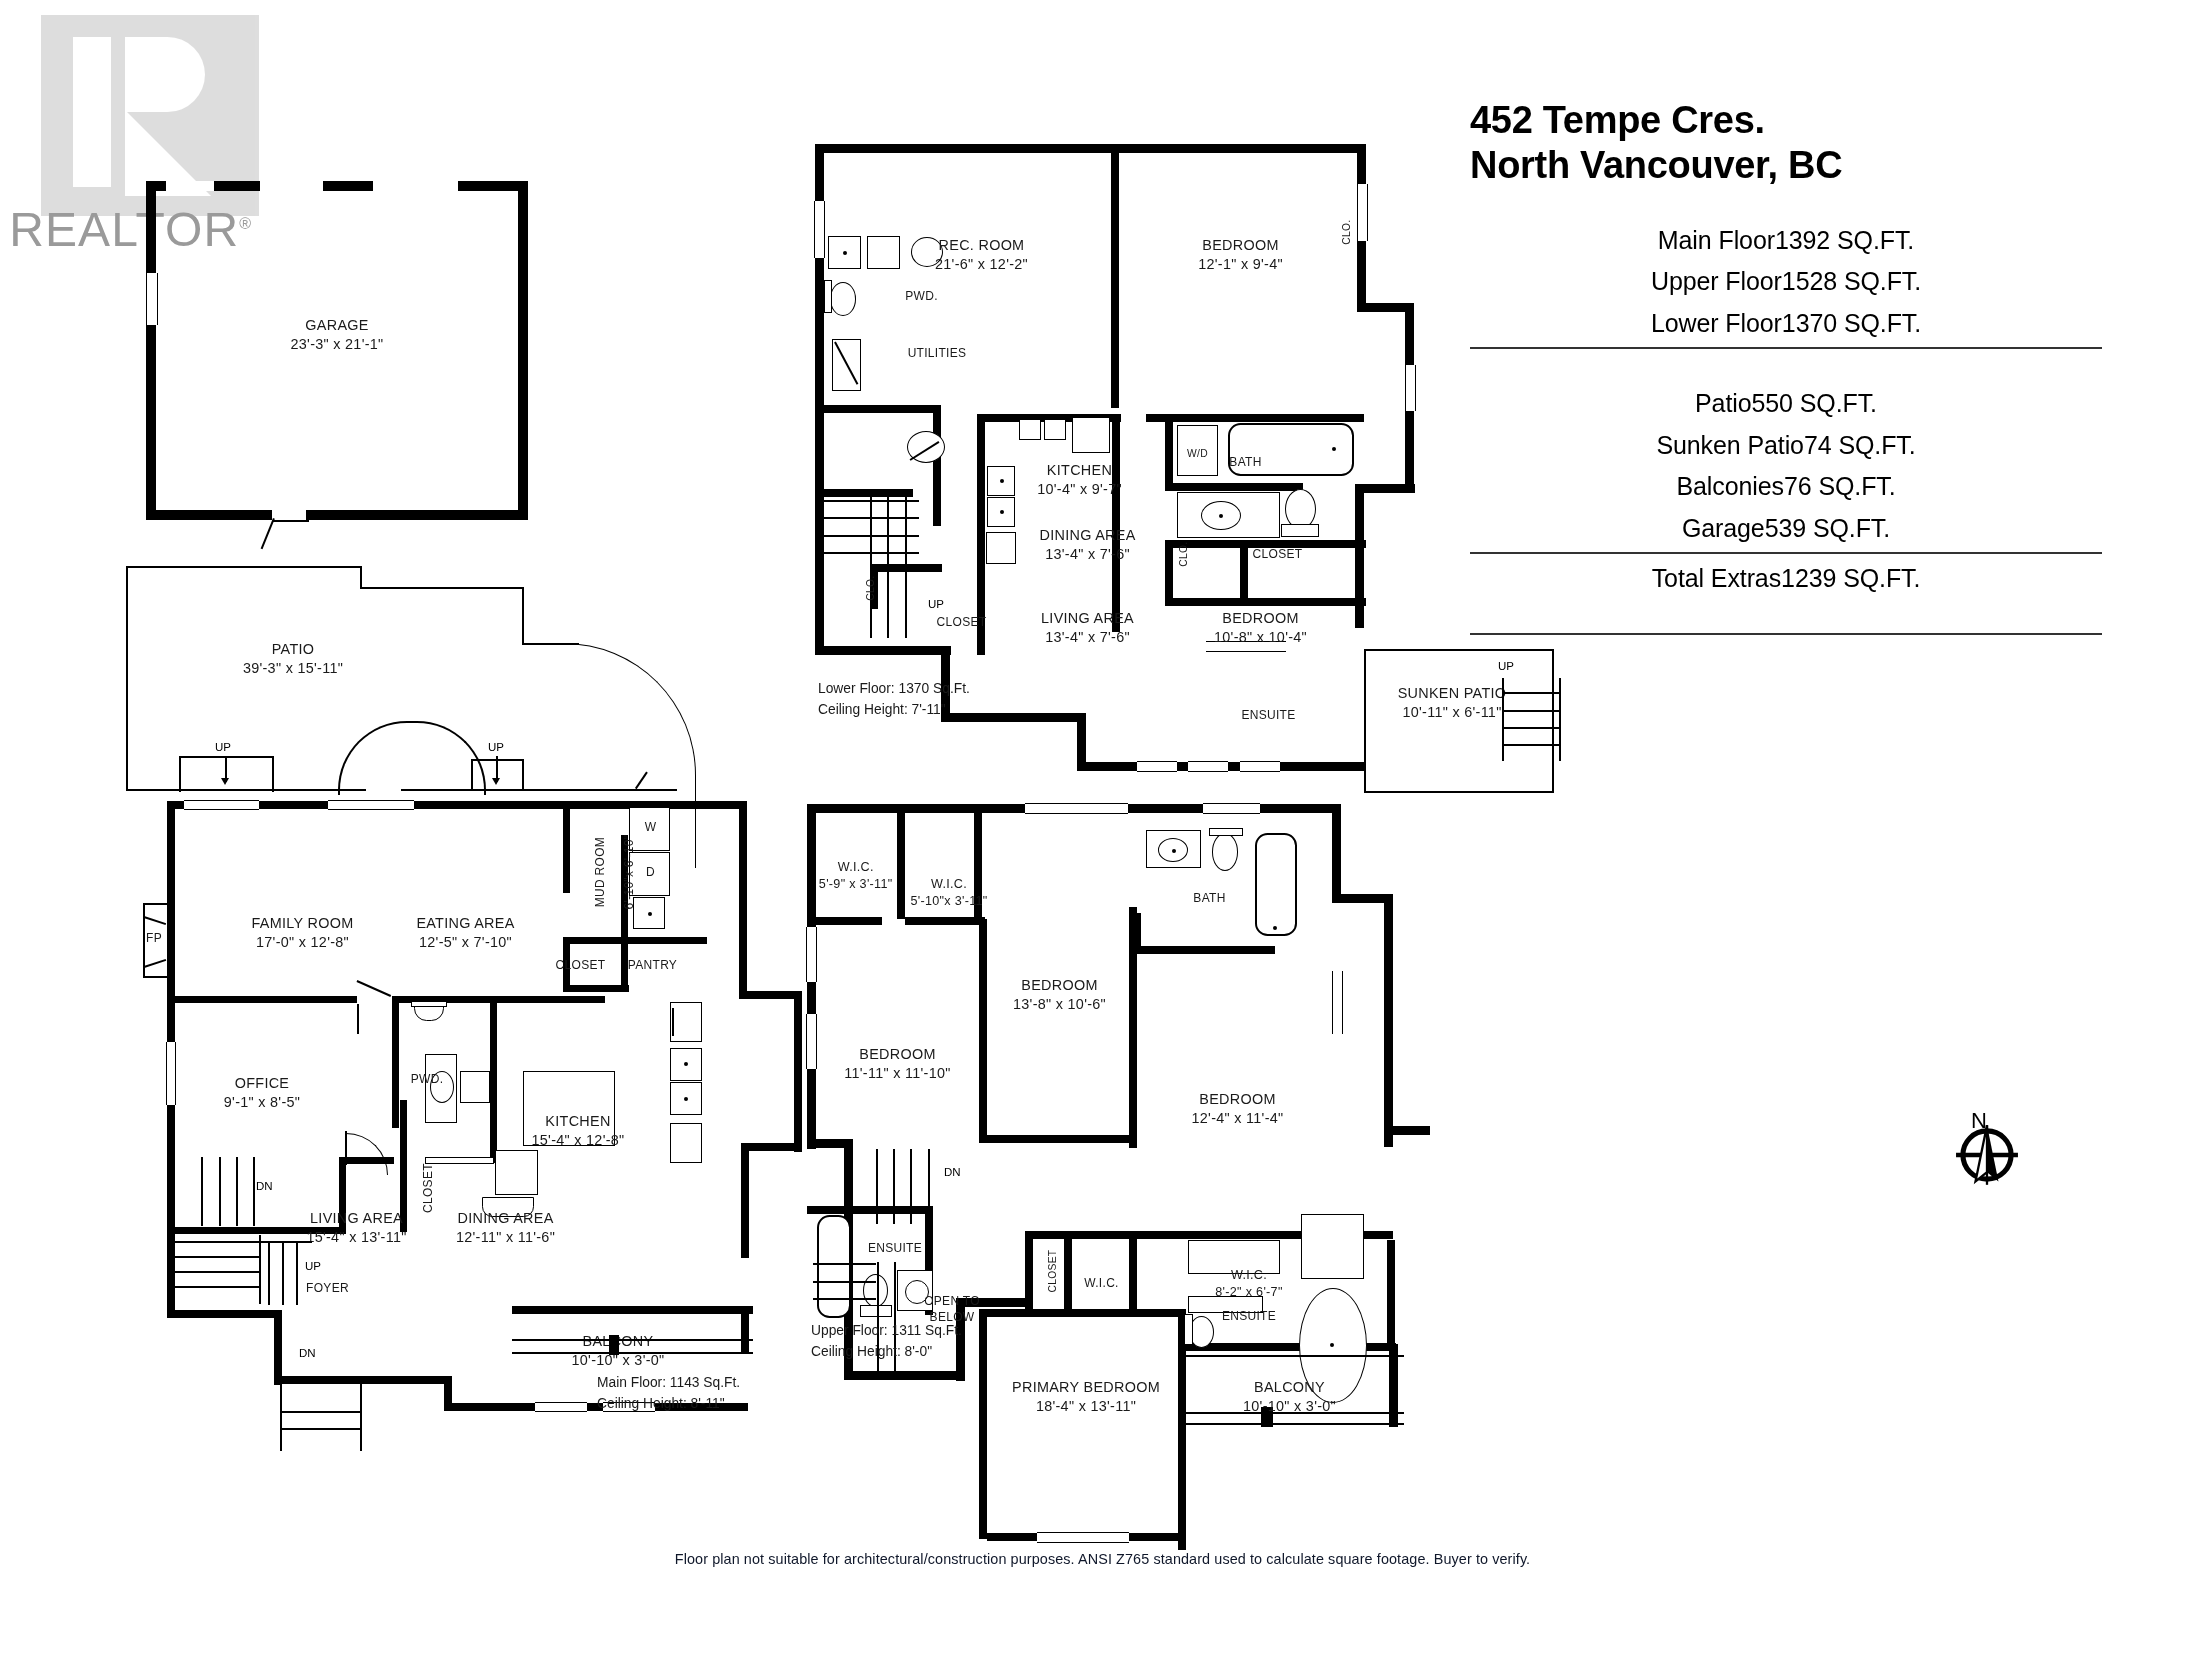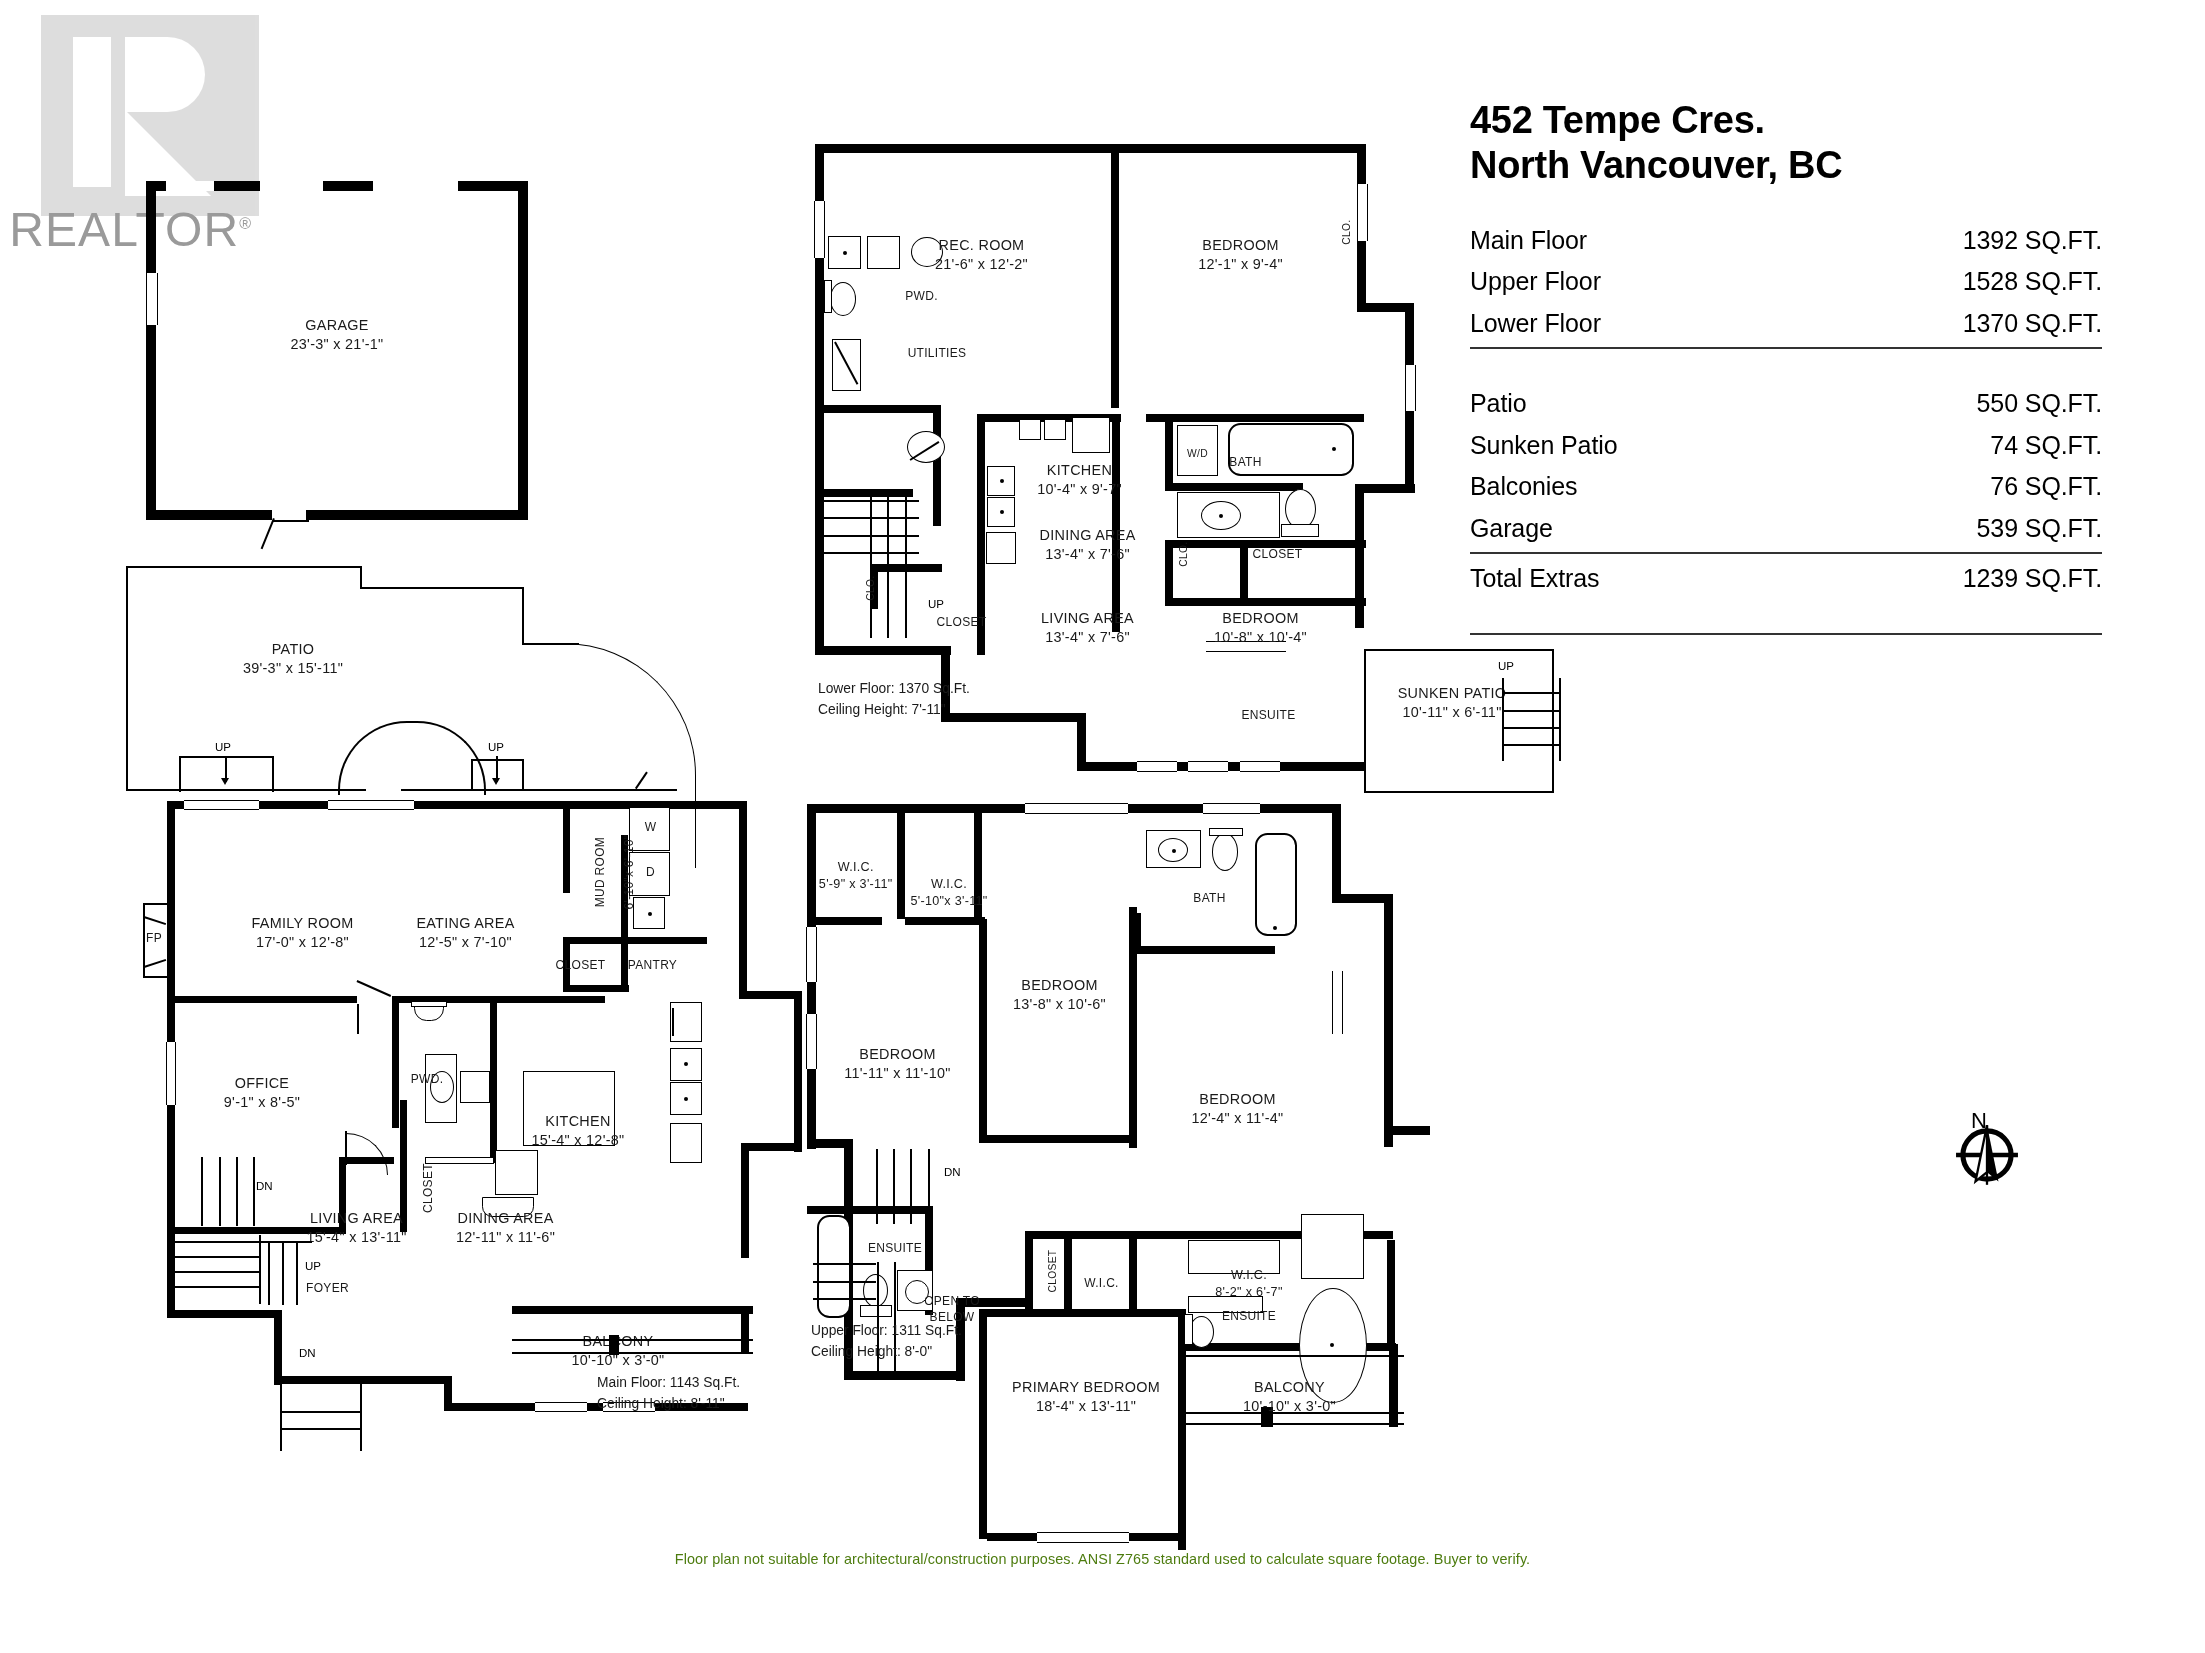--- a/index.html
+++ b/index.html
@@ -30,34 +30,34 @@
   #watermark .wm-cut{position:absolute;left:84px;top:95px;width:86px;height:86px;
       background:#fff;clip-path:polygon(0 0,100% 100%,0 100%);}
   #wm-text{position:absolute;left:9.2px;top:202px;font-size:48px;letter-spacing:1.1px;
       color:#9a9a9a;font-family:"Liberation Sans",sans-serif;}
   #wm-text sup{font-size:16px;vertical-align:super;}
 
   
   #info{position:absolute;left:1470px;top:98px;width:632px;}
   #info h1{margin:0;font-size:38px;line-height:1.18;font-weight:bold;
            letter-spacing:-0.3px;font-family:"Liberation Sans",sans-serif;}
-  .irow{display:flex;justify-content:space-between;align-items:baseline;
+  .irow{display:flex;justify-content:center;align-items:baseline;
         font-size:25px;padding:6.9px 0 5.7px 0;letter-spacing:-0.1px;}
   .irow .lbl{}
   .irow .val{}
   .hr{height:2.3px;background:#333;margin:3.4px 0 2.3px 0;}
   .gap{height:31px;}
 
   
   #compass{position:absolute;left:1941px;top:1108px;width:92px;height:109px;}
   #compass .nlet{position:absolute;left:30px;top:0;font-size:22px;}
 
   
   #footer{position:absolute;left:0;top:1551px;width:2205px;text-align:center;
-          font-size:14.4px;color:#4d7c0f;letter-spacing:0.1px;}
+          font-size:14.4px;color:#0f172a;letter-spacing:0.1px;}
 
   
   .fnote{position:absolute;font-size:13.8px;line-height:1.5;color:#1a1a1a;white-space:nowrap;}
 
   
   .fx{position:absolute;border:1.7px solid #000;background:#fff;box-sizing:border-box;}
   .fx-oval{position:absolute;border:1.7px solid #000;background:#fff;border-radius:50%;box-sizing:border-box;}
   .fx-tub{position:absolute;border:2.3px solid #000;background:#fff;border-radius:12.6px;box-sizing:border-box;}
   .dot{position:absolute;width:4px;height:4px;background:#000;border-radius:50%;}
   .door-arc{position:absolute;border:1.7px solid #000;border-radius:100% 0 0 0;

